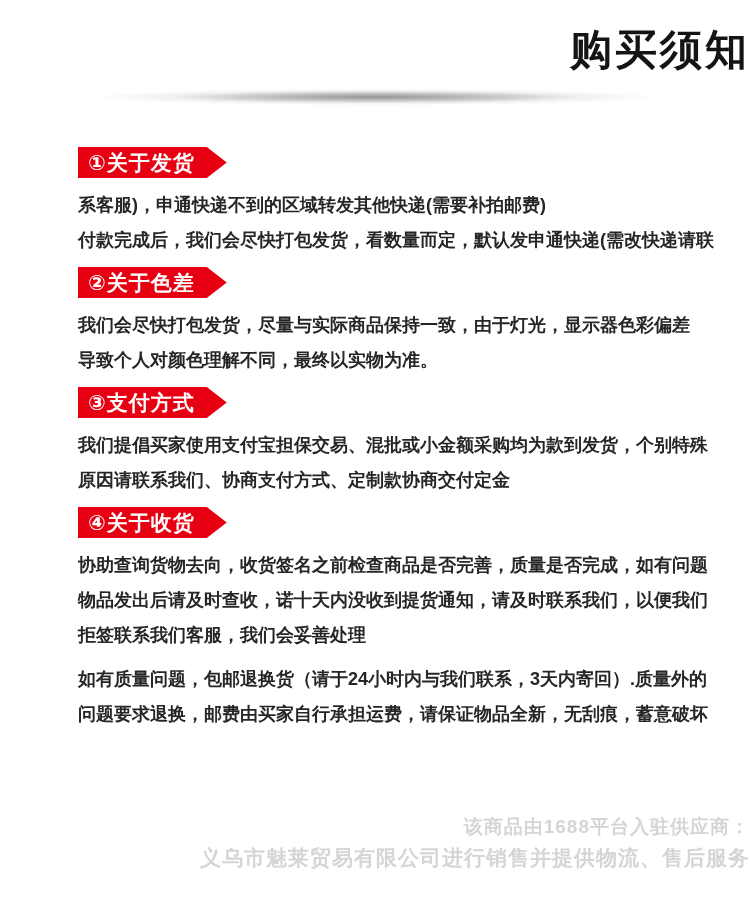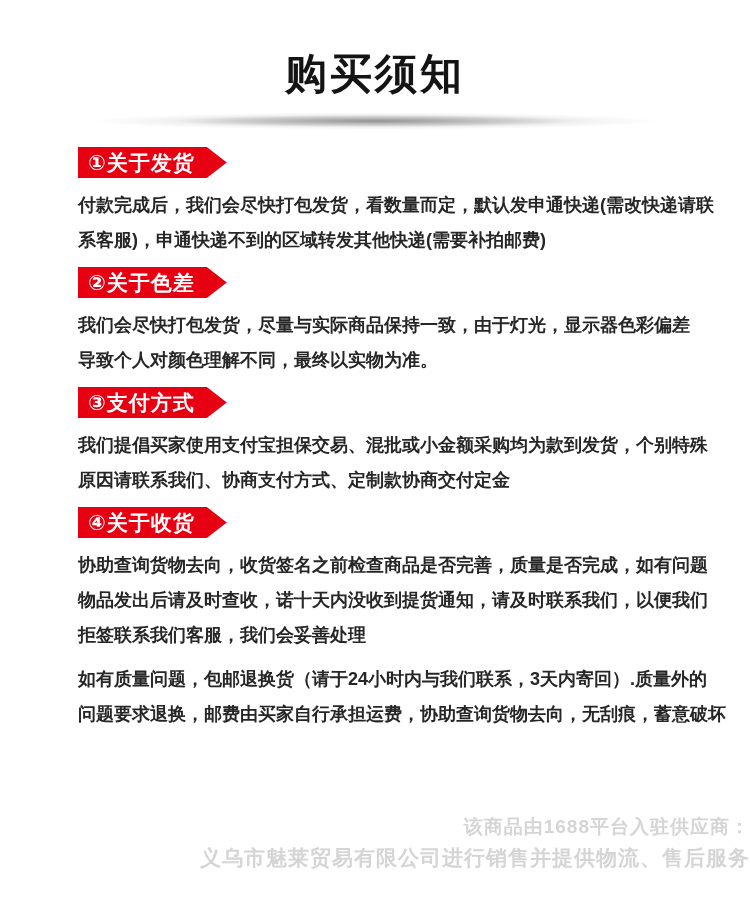--- a/index.html
+++ b/index.html
@@ -9,22 +9,22 @@
     width: 750px;
     height: 910px;
     background: #ffffff;
     overflow: hidden;
     font-family: "Liberation Sans", "DejaVu Sans", sans-serif;
     --accent: #e60012;
     --body-text: #262626;
     --footer-text: #d5d5d5;
   }
   .page-title {
-    padding-top: 46px;
-    text-align: center;
+    padding-top: 22px;
+    text-align: right;
     font-size: 42px;
     font-weight: 900;
     letter-spacing: 3px;
     color: #141414;
   }
   .title-shadow {
     width: 600px;
     height: 18px;
     margin: 10px auto 0 auto;
     background: radial-gradient(ellipse closest-side at 50% 50%,
@@ -77,22 +77,22 @@
 
 <div class="page" style="--accent: #e60012; --body-text: #262626; --footer-text: #d5d5d5;">
 
   <div class="page-title">购买须知</div>
   <div class="title-shadow"></div>
 
   <div class="content">
 
     <div class="section">
       <div class="banner">①关于发货</div>
+      <div class="para-line">系客服)，申通快递不到的区域转发其他快递(需要补拍邮费)</div>
       <div class="para-line">付款完成后，我们会尽快打包发货，看数量而定，默认发申通快递(需改快递请联</div>
-      <div class="para-line">系客服)，申通快递不到的区域转发其他快递(需要补拍邮费)</div>
     </div>
 
     <div class="section">
       <div class="banner">②关于色差</div>
       <div class="para-line">我们会尽快打包发货，尽量与实际商品保持一致，由于灯光，显示器色彩偏差</div>
       <div class="para-line">导致个人对颜色理解不同，最终以实物为准。</div>
     </div>
 
     <div class="section">
       <div class="banner">③支付方式</div>
@@ -102,21 +102,21 @@
 
     <div class="section">
       <div class="banner">④关于收货</div>
       <div class="para-line">协助查询货物去向，收货签名之前检查商品是否完善，质量是否完成，如有问题</div>
       <div class="para-line">物品发出后请及时查收，诺十天内没收到提货通知，请及时联系我们，以便我们</div>
       <div class="para-line">拒签联系我们客服，我们会妥善处理</div>
     </div>
 
     <div class="section">
       <div class="para-line">如有质量问题，包邮退换货（请于24小时内与我们联系，3天内寄回）.质量外的</div>
-      <div class="para-line">问题要求退换，邮费由买家自行承担运费，协助查询货物去向，无刮痕，蓄意破坏</div>
+      <div class="para-line">问题要求退换，邮费由买家自行承担运费，请保证物品全新，无刮痕，蓄意破坏</div>
     </div>
 
   </div>
 
   <div class="footer">
     <div class="footer-line1">该商品由1688平台入驻供应商：</div>
     <div class="footer-line2">义乌市魅莱贸易有限公司进行销售并提供物流、售后服务</div>
   </div>
 
 </div>

